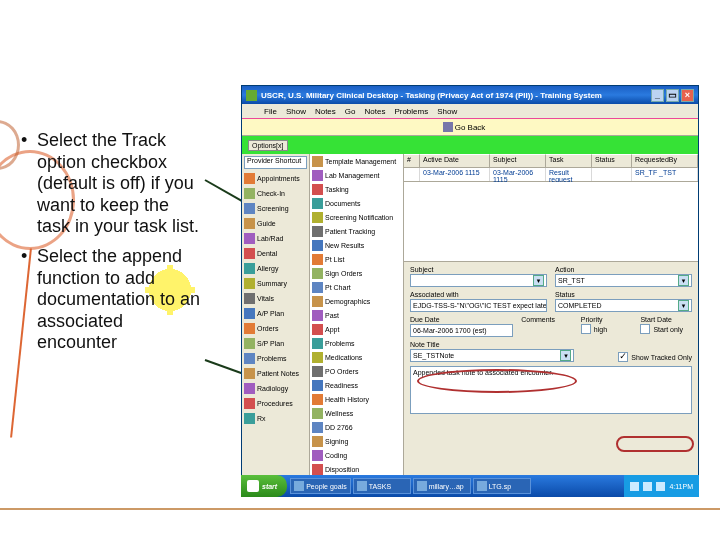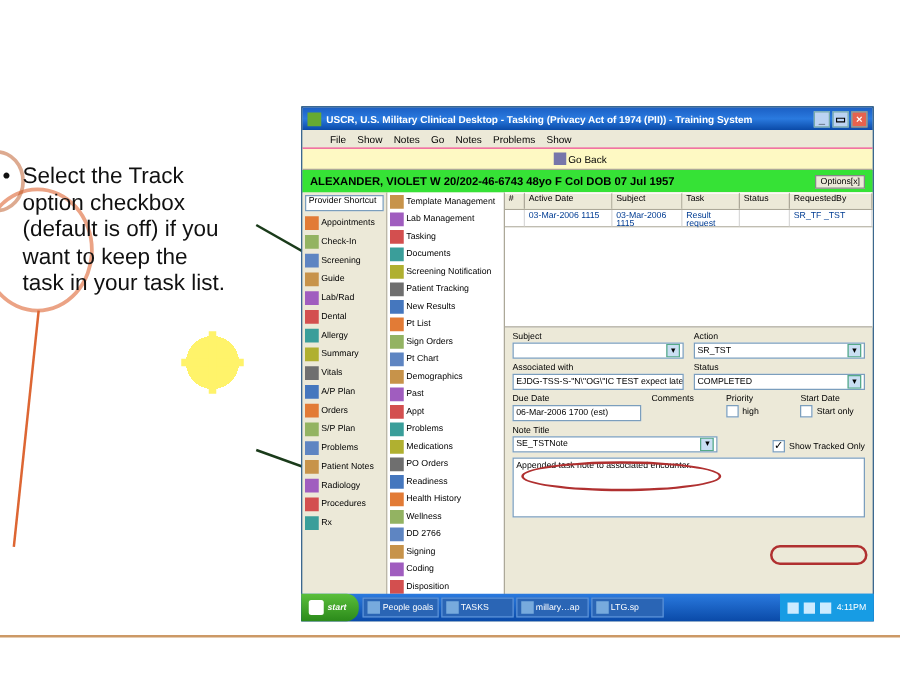--- a/index.html
+++ b/index.html
@@ -20,21 +20,21 @@
   .starburst::before, .starburst::after { content:""; position:absolute; background:#fff36a; }
   .starburst::before { width:50px; height:6px; top:22px; left:0; }
   .starburst::after  { width:6px; height:50px; left:22px; top:0; }
   .zigzag { position:absolute; left:0; bottom:30px; width:720px; height:0;
     border-top: 2px solid #c96; }
   .tail { position:absolute; width:2px; height:190px; background:#d63; }
   .tail1 { left:20px; top:248px; transform: rotate(6deg); }
 
   
   .bullets {
-    position: absolute; left: 18px; top: 130px; width: 170px;
+    position: absolute; left: 37px; top: 130px; width: 170px;
     font: 18px Verdana, sans-serif; color: #111;
   }
   .bullets li { list-style: none; position: relative; margin-bottom: 8px; line-height: 1.2; }
   .bullets li::before { content:"•"; position:absolute; left:-16px; }
 
   
   svg.arrows { position: absolute; left: 0; top: 0; width: 720px; height: 540px; pointer-events: none; }
 
   
   .appwin {
@@ -119,20 +119,21 @@
 <body>
 
 <div class="balloon bln1"></div>
 <div class="balloon bln2"></div>
 <div class="tail tail1"></div>
 <div class="starburst"></div>
 <div class="zigzag"></div>
 
 <ul class="bullets">
   <li>Select the Track option checkbox (default is off) if you want to keep the task in your task list.</li>
+  <li>Select the append function to add documentation to an associated encounter</li>
 </ul>
 
 <svg class="arrows">
   <defs>
     <marker id="ah" markerWidth="8" markerHeight="8" refX="7" refY="3" orient="auto">
       <path d="M0,0 L8,3 L0,6 Z" fill="#1a3b1a"></path>
     </marker>
   </defs>
   <line x1="205" y1="180" x2="620" y2="416" stroke="#1a3b1a" stroke-width="2" marker-end="url(#ah)"></line>
   <line x1="205" y1="360" x2="455" y2="450" stroke="#1a3b1a" stroke-width="2" marker-end="url(#ah)"></line>
@@ -160,21 +161,20 @@
   <div class="toolbar1">
     <div class="tbtn">
       <span class="ic c10"></span>
       <span>Go Back</span>
     </div>
     <span class="ic c2"></span>
     <span class="ic c4"></span>
     <span class="ic c7"></span>
   </div>
   <div class="greenbar">
-    <span>ALEXANDER, VIOLET W 20/202-46-6743 48yo F  Col  DOB 07 Jul 1957</span>
     <span class="optbtn">Options[x]</span>
   </div>
 
   <div class="body">
     <div class="leftpane">
       <div class="lptitle">Provider Shortcut</div>
       <div class="lplist" id="lplist">
           <div class="lprow">
             <span class="lpi c1"></span>
             <span>Appointments</span>

